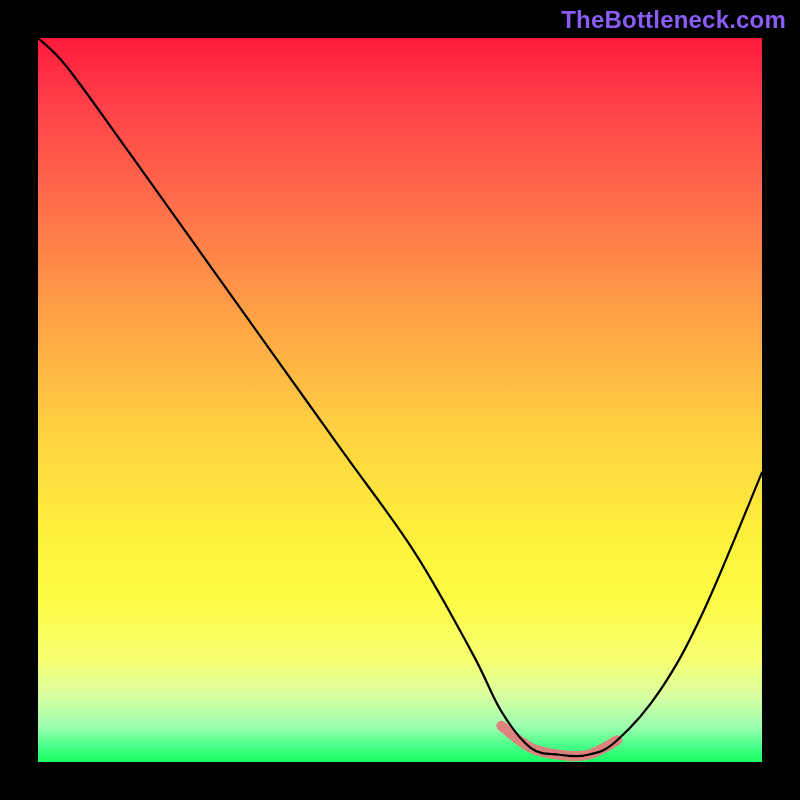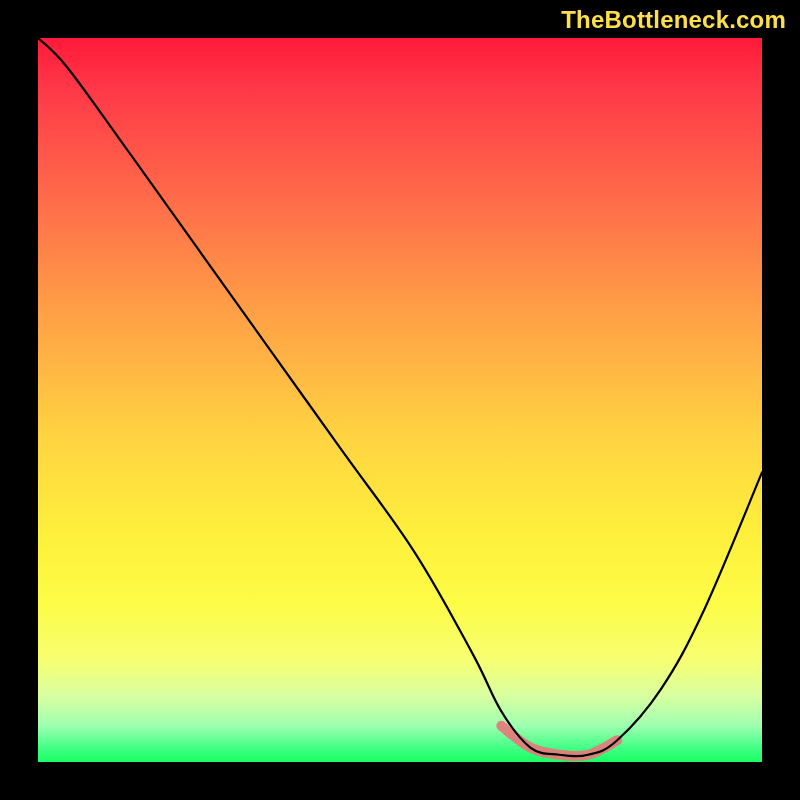--- a/index.html
+++ b/index.html
@@ -14,21 +14,21 @@
   .frame {
     position: relative;
     width: 800px;
     height: 800px;
     background: #000;
   }
   .watermark {
     position: absolute;
     top: 6px;
     right: 14px;
-    color: #fde047;
+    color: #8b5cf6;
     font-size: 24px;
     font-weight: 600;
     letter-spacing: 0.2px;
     z-index: 5;
     user-select: none;
   }
   .plot-area {
     position: absolute;
     left: 38px;
     top: 38px;

